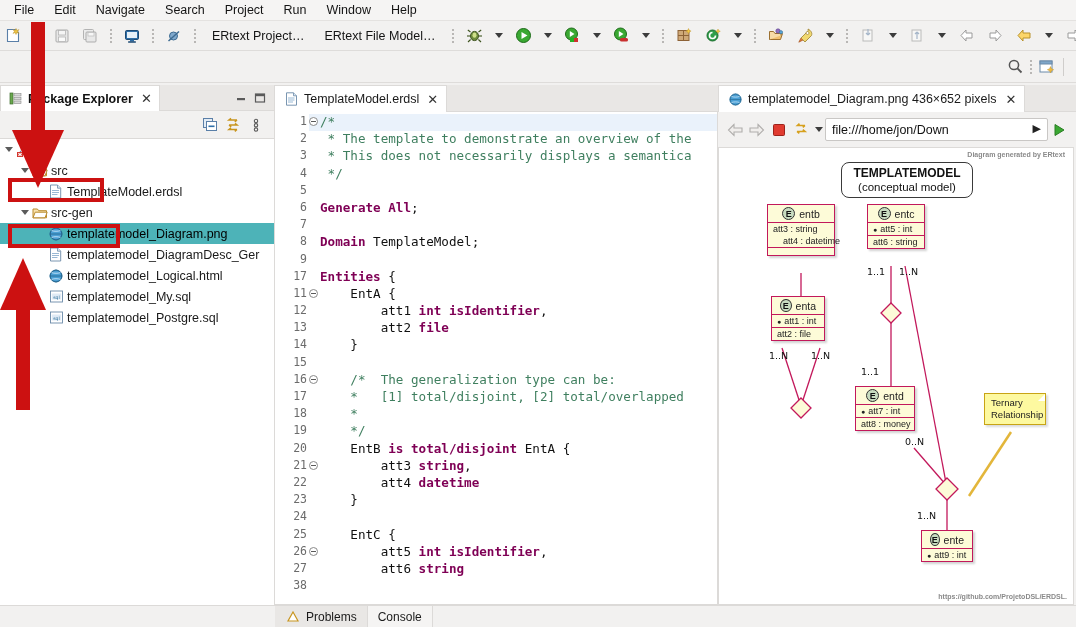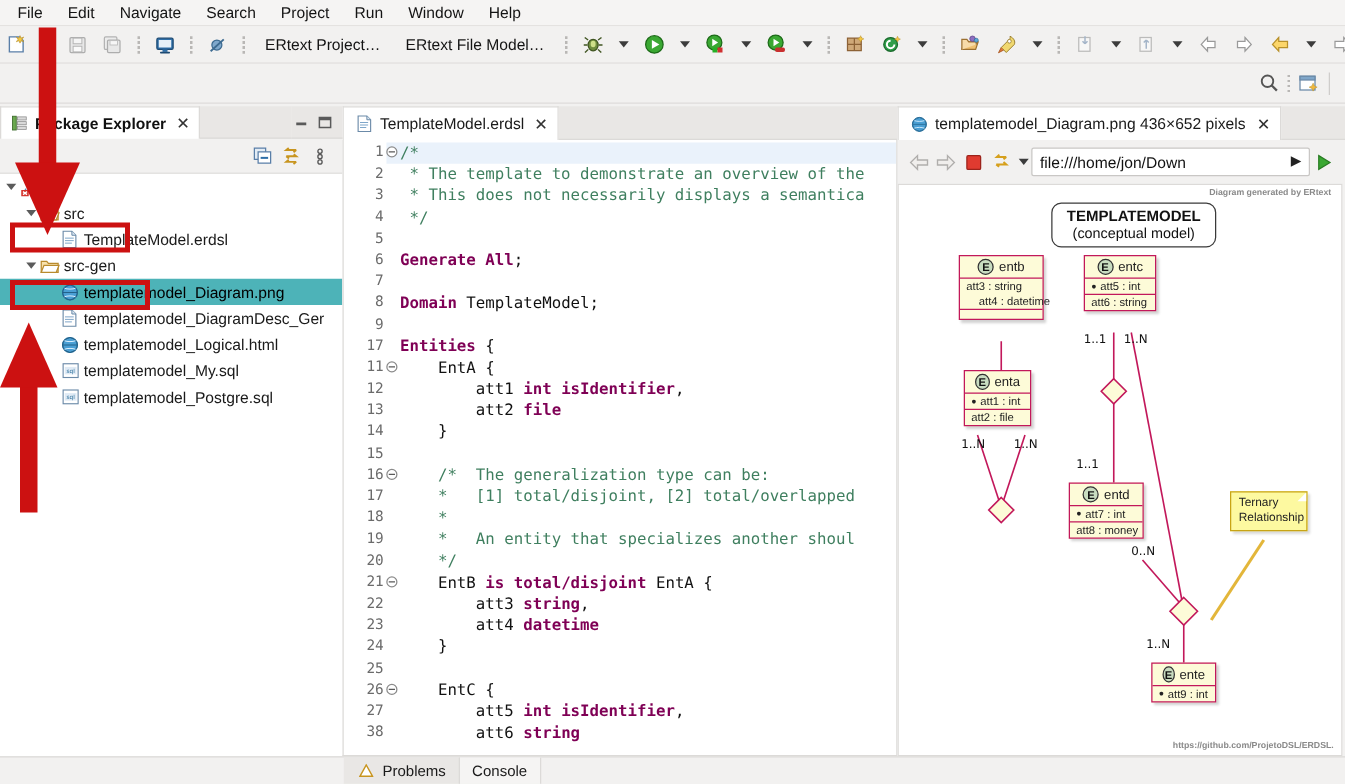--- a/index.html
+++ b/index.html
@@ -609,21 +609,20 @@
           <div class="cl">&nbsp;</div>
           <div class="cl"><span class="kw">Entities</span> {</div>
           <div class="cl">    EntA {</div>
           <div class="cl">        att1 <span class="kw">int isIdentifier</span>,</div>
           <div class="cl">        att2 <span class="kw">file</span></div>
           <div class="cl">    }</div>
           <div class="cl">&nbsp;</div>
           <div class="cl">    <span class="cm">/*  The generalization type can be:</span></div>
           <div class="cl">    <span class="cm">*   [1] total/disjoint, [2] total/overlapped</span></div>
           <div class="cl">    <span class="cm">*</span></div>
-          <div class="cl">    <span class="cm">*   An entity that specializes another shoul</span></div>
           <div class="cl">    <span class="cm">*/</span></div>
           <div class="cl">    EntB <span class="kw">is total/disjoint</span> EntA {</div>
           <div class="cl">        att3 <span class="kw">string</span>,</div>
           <div class="cl">        att4 <span class="kw">datetime</span></div>
           <div class="cl">    }</div>
           <div class="cl">&nbsp;</div>
           <div class="cl">    EntC {</div>
           <div class="cl">        att5 <span class="kw">int isIdentifier</span>,</div>
           <div class="cl">        att6 <span class="kw">string</span></div>
         </div>

